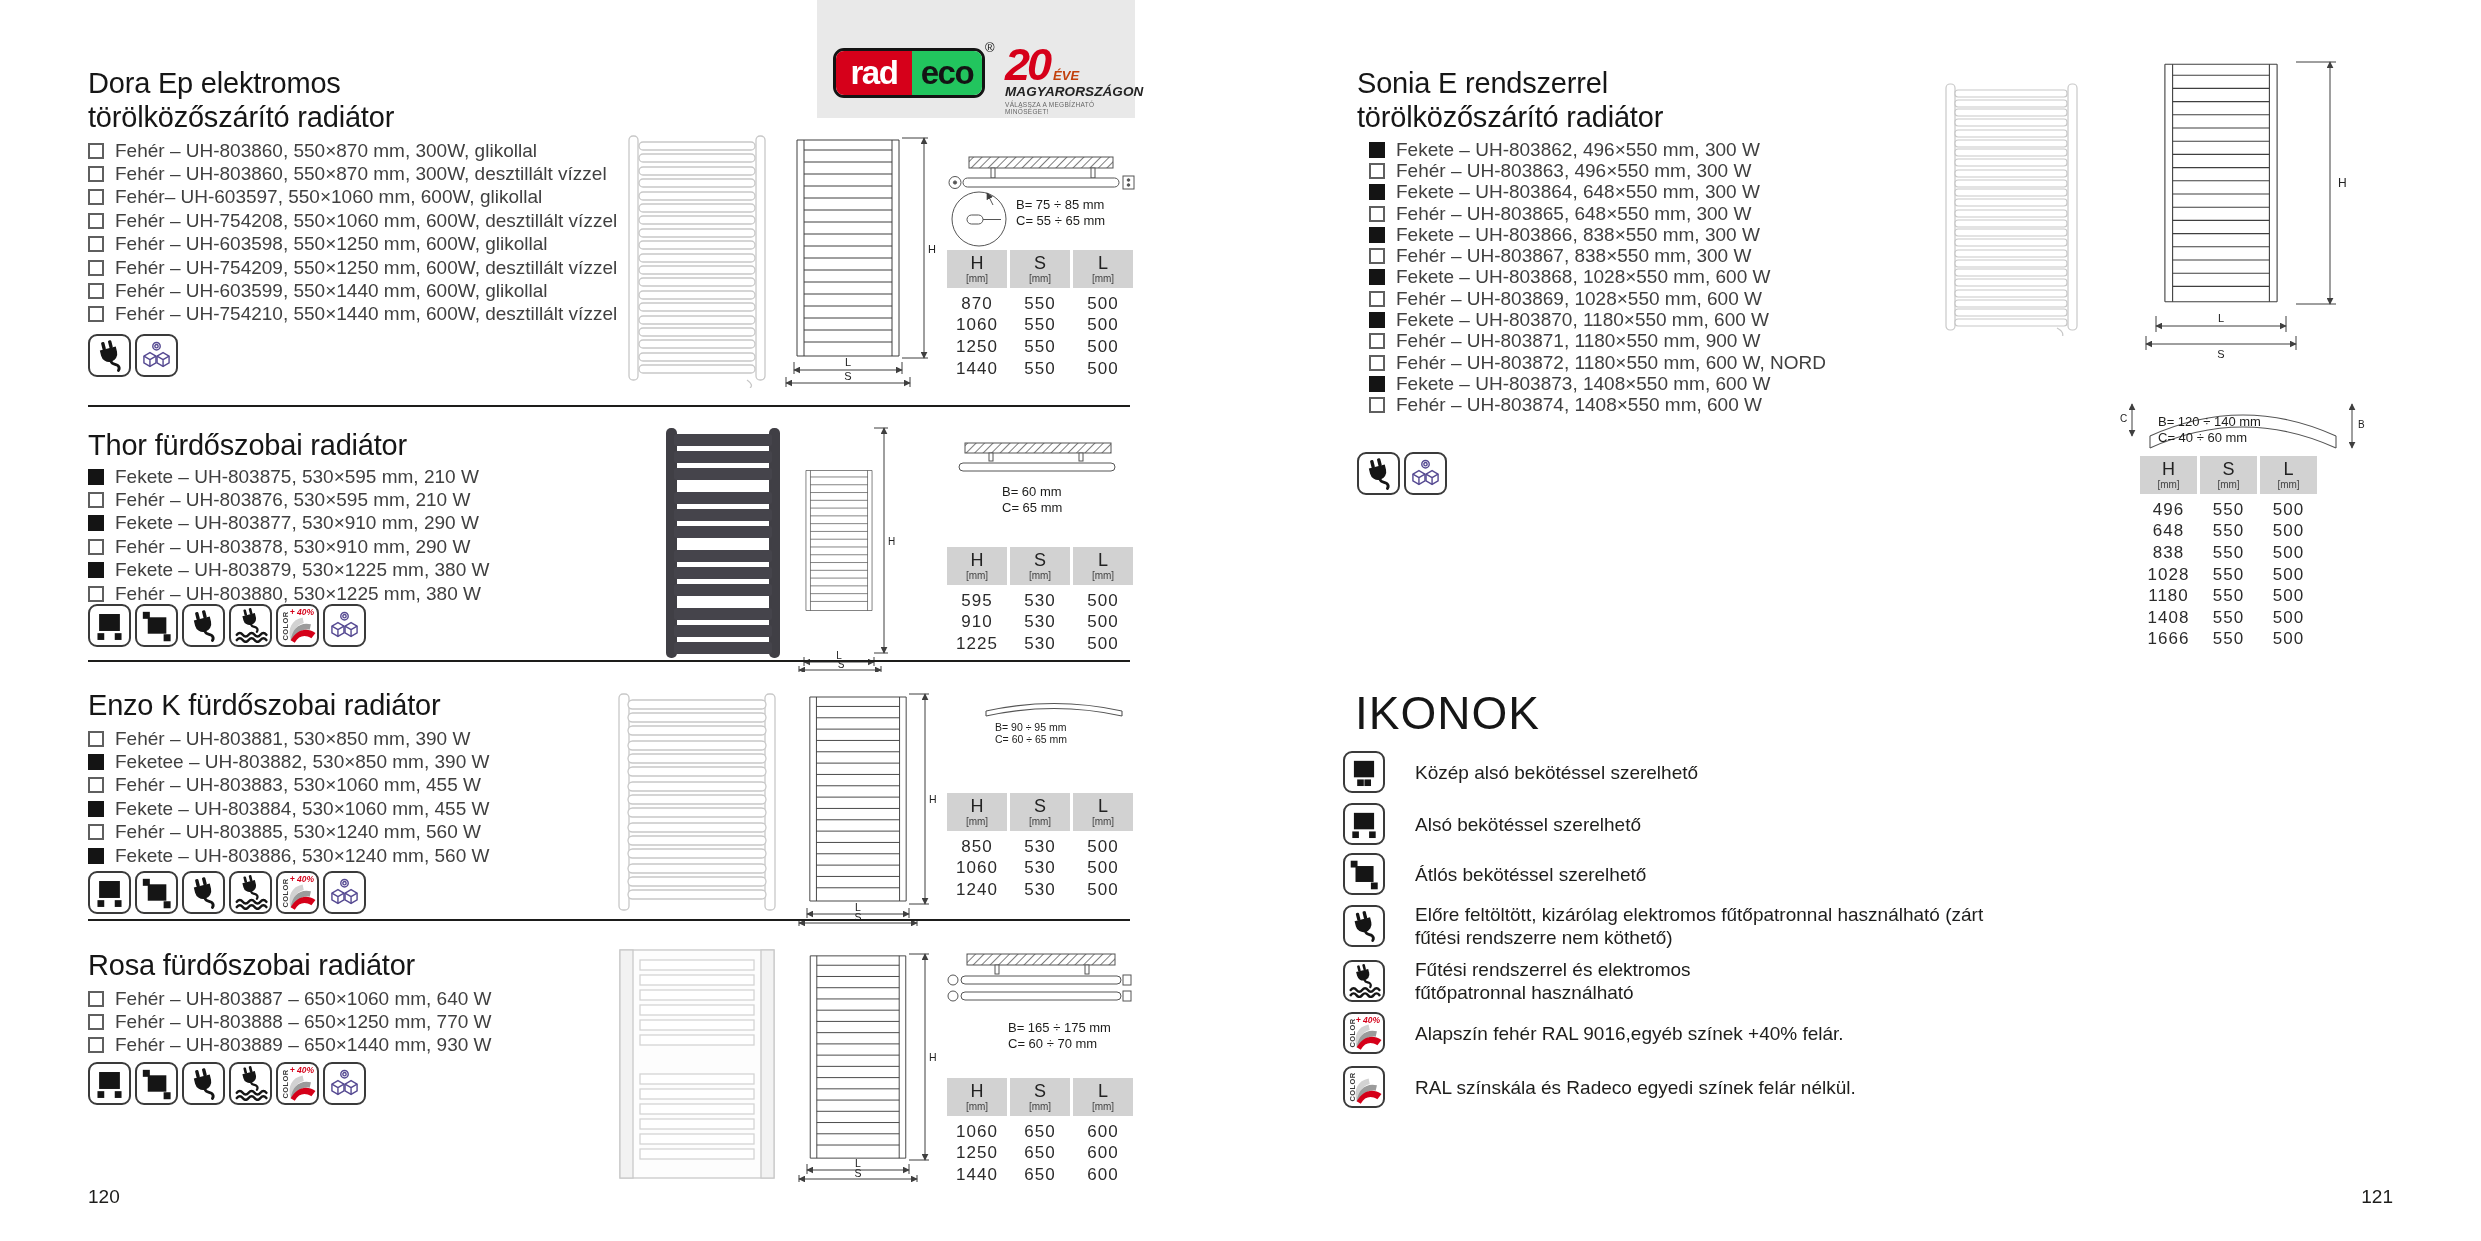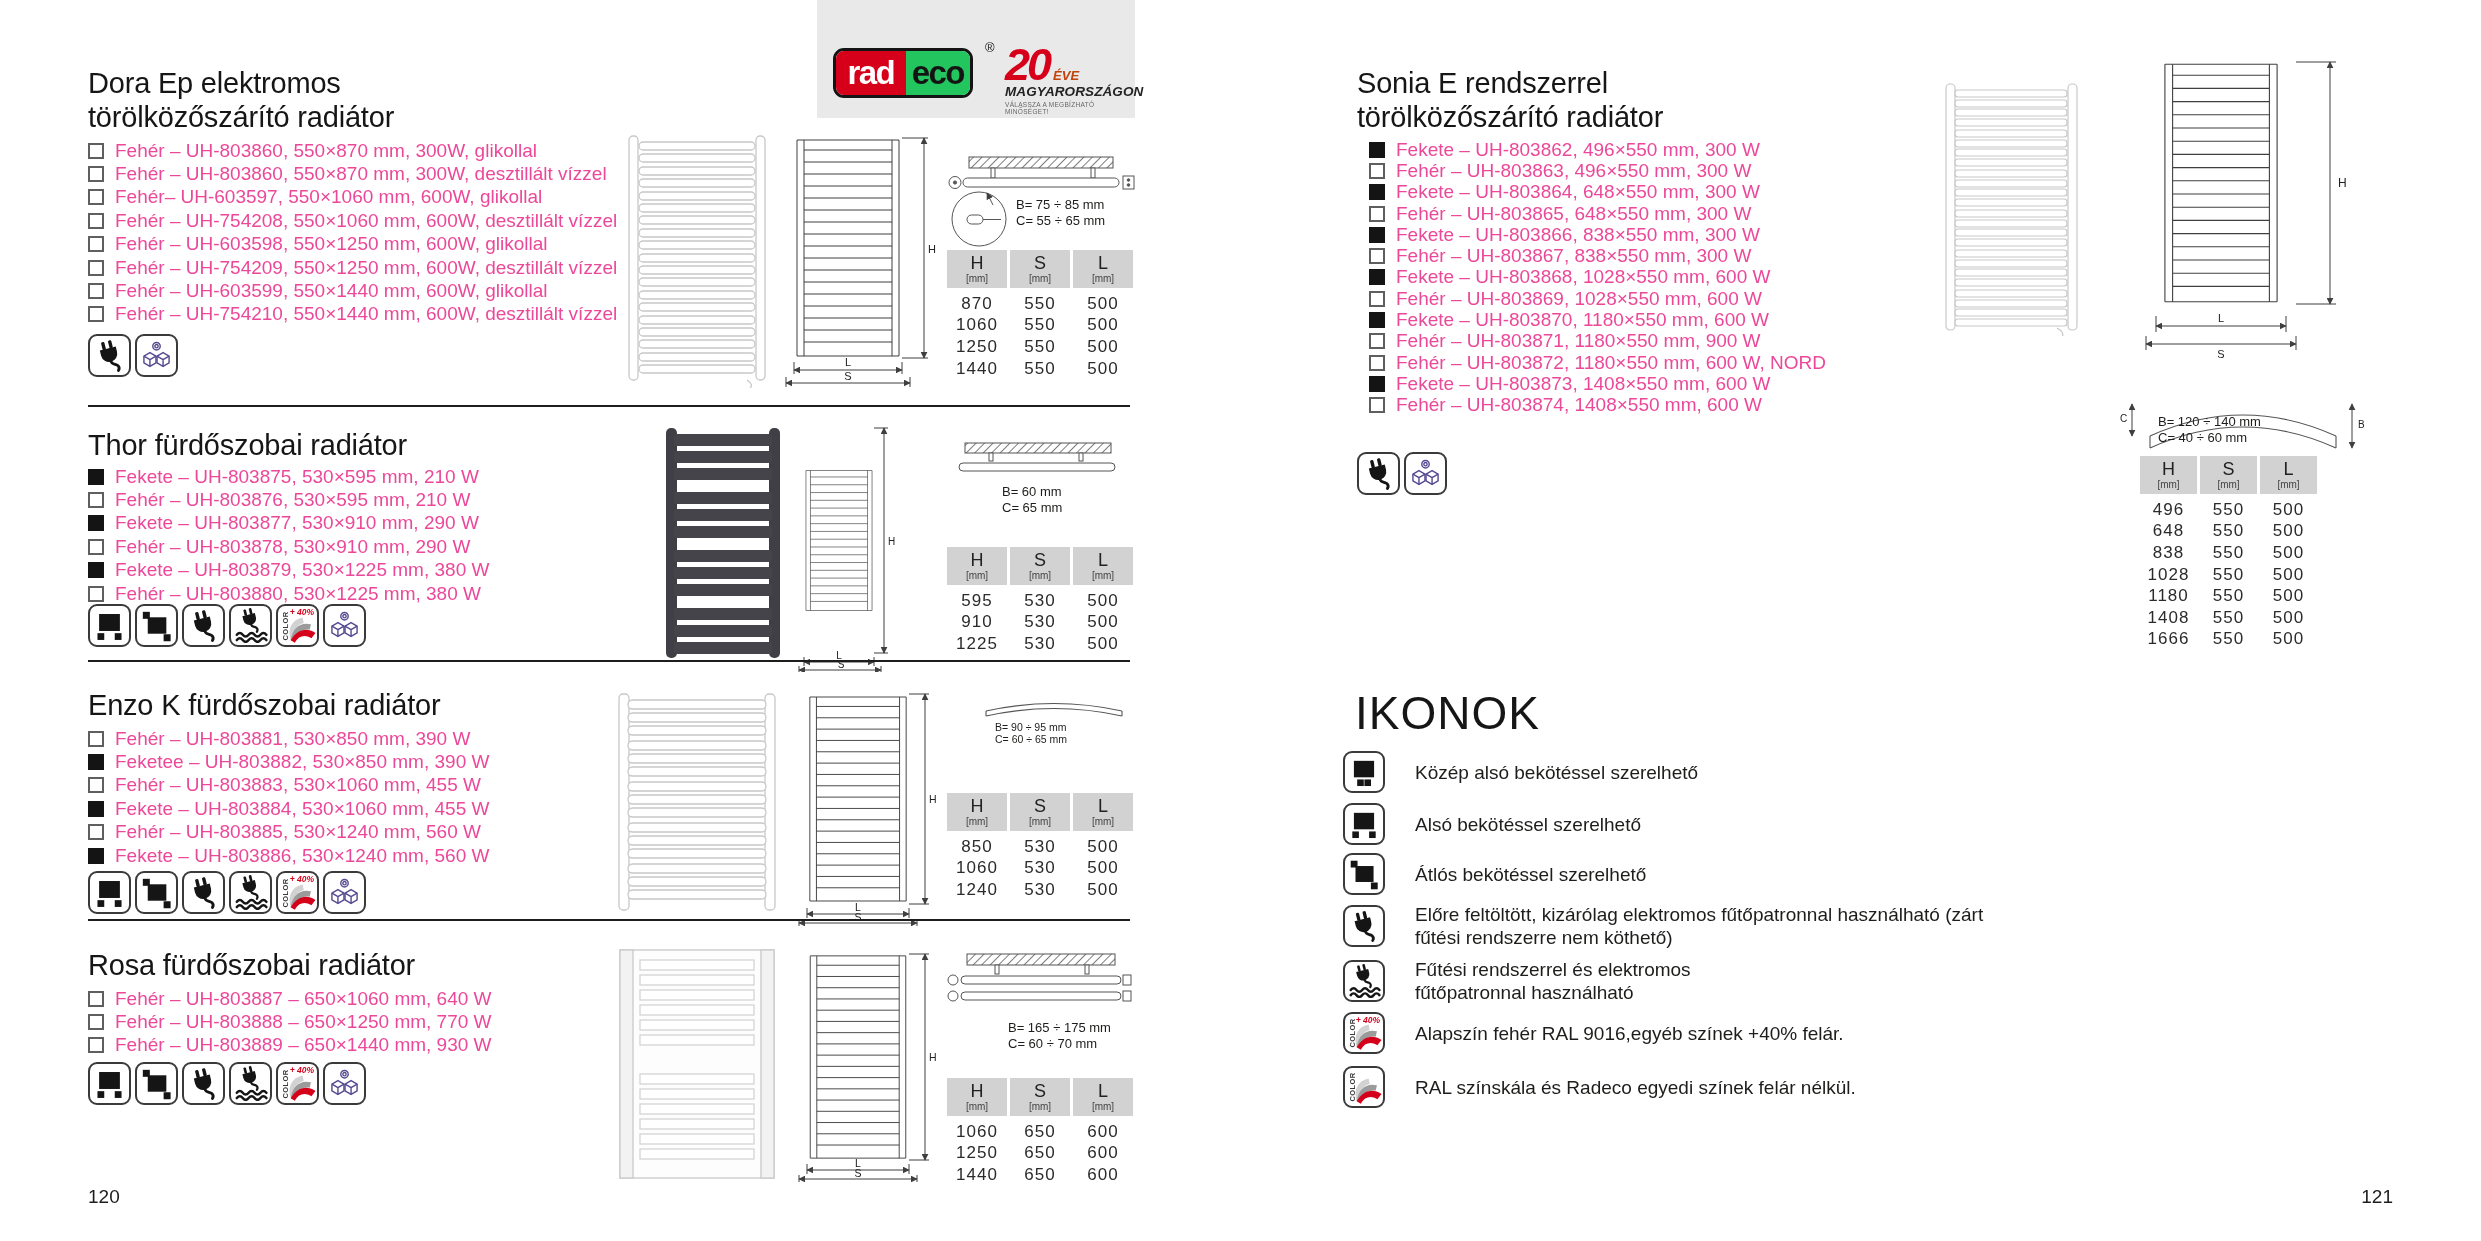--- a/index.html
+++ b/index.html
@@ -7,21 +7,21 @@
           font-family:"Liberation Sans",sans-serif;color:#1d1d1b;}
   .abs{position:absolute;}
   
   .sec-title{font-size:29px;line-height:34px;font-weight:400;letter-spacing:-0.2px;color:#161616;}
   
   .plist{position:absolute;display:flex;flex-direction:column;}
   .prow{display:flex;align-items:center;height:23.4px;}
   .plist.tight .prow{height:21.3px;padding-left:12px;}
   .cb{width:16px;height:16px;border:2px solid #5f5f5f;background:#fff;flex:0 0 auto;margin-right:11px;box-sizing:border-box;}
   .cb.black{background:#141414;border-color:#141414;}
-  .pl{font-size:19px;white-space:nowrap;color:#ec4899;}
+  .pl{font-size:19px;white-space:nowrap;color:#404040;}
   
   .irow{position:absolute;display:flex;gap:4px;}
   .ic{width:43px;height:43px;border:2px solid #3a3a3a;border-radius:9px;background:#fff;
       display:flex;align-items:center;justify-content:center;position:relative;box-sizing:border-box;}
   .ic svg.g{width:35px;height:35px;}
   .fan{position:absolute;right:1px;bottom:0px;}
   .vtext{position:absolute;left:-11px;top:50%;width:36px;text-align:center;
          transform:translateY(-50%) rotate(-90deg);font-size:7.5px;font-weight:700;color:#3a3a3a;letter-spacing:0.4px;}
   .plus40{position:absolute;top:1px;right:3px;font-size:8.5px;font-weight:700;font-style:italic;color:#d50019;}
   
@@ -42,21 +42,21 @@
   .ik-title{position:absolute;font-size:46px;font-weight:400;letter-spacing:1px;color:#161616;}
   .lrow{position:absolute;left:1343px;display:flex;align-items:center;width:660px;}
   .lic{flex:0 0 42px;width:42px;height:42px;border:2px solid #3a3a3a;border-radius:9px;background:#fff;
        display:flex;align-items:center;justify-content:center;position:relative;box-sizing:border-box;margin-right:30px;}
   .lic svg.g{width:34px;height:34px;}
   .ltext{font-size:19px;line-height:23px;color:#1d1d1b;}
   
   .pgnum{position:absolute;font-size:19px;color:#1d1d1b;}
   
   .logo-box{position:absolute;left:817px;top:0;width:318px;height:118px;background:#e9e9e9;}
-  .radeco{position:absolute;left:16px;top:48px;width:140px;height:50px;border:3px solid #141414;border-radius:11px;
+  .radeco{position:absolute;left:16px;top:48px;width:152px;height:50px;border:3px solid #141414;border-radius:11px;
           background:#fff;display:flex;overflow:hidden;box-sizing:border-box;}
   .radeco .r-left{flex:0 0 52%;background:#d6001a;color:#fff;display:flex;align-items:center;justify-content:center;
           font-size:33px;font-weight:700;letter-spacing:-1.5px;}
   .radeco .r-right{flex:1;background:#22c55e;color:#141414;display:flex;align-items:center;justify-content:center;
           font-size:33px;font-weight:700;letter-spacing:-1.5px;}
   .reg{position:absolute;left:168px;top:40px;font-size:13px;color:#141414;}
   .badge{position:absolute;left:188px;top:46px;width:126px;}
   .badge-top{display:flex;align-items:flex-end;}
   .b20{font-size:45px;line-height:38px;font-weight:700;font-style:italic;color:#d6001a;letter-spacing:-3px;}
   .beve{font-size:13px;font-weight:700;font-style:italic;color:#c2410c;margin-left:4px;margin-bottom:1px;}

